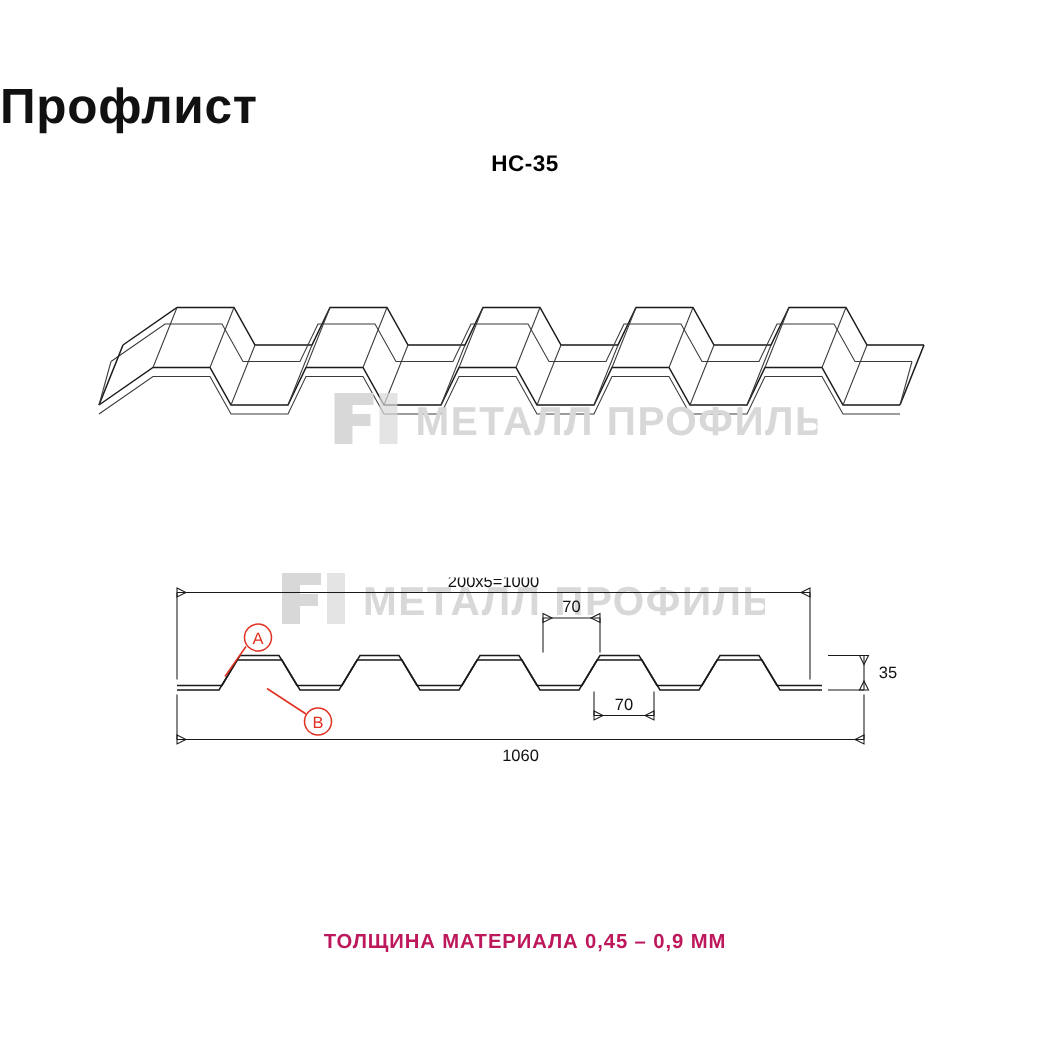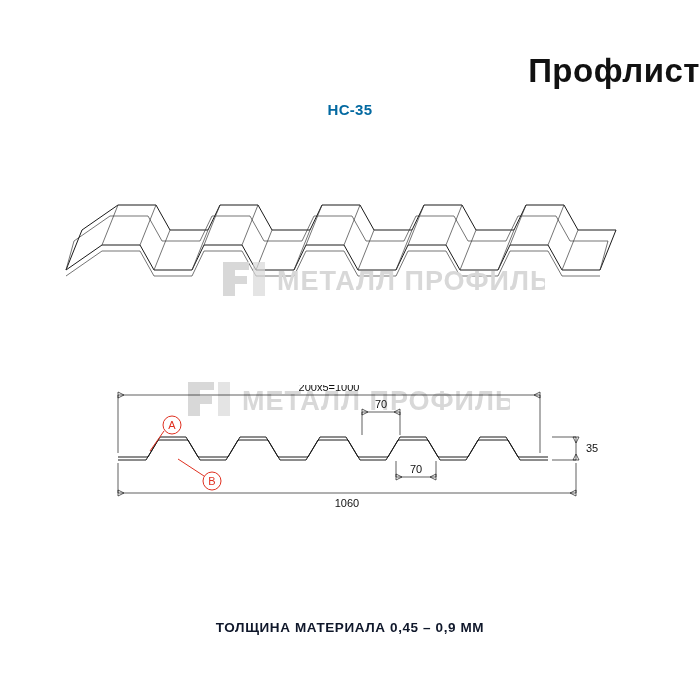--- a/index.html
+++ b/index.html
@@ -18,35 +18,35 @@
   .page {
     position: relative;
     width: 700px;
     height: 700px;
   }
   .title {
     position: absolute;
     top: 52px;
     left: 0;
     width: 700px;
-    text-align: right;
+    text-align: left;
     font-size: 33px;
     font-weight: bold;
     letter-spacing: 0.5px;
     color: #111111;
   }
   .subtitle {
     position: absolute;
     top: 101px;
     left: 0;
     width: 700px;
     text-align: center;
     font-size: 15px;
     font-weight: bold;
-    color: #0369a1;
+    color: #000000;
     letter-spacing: 0.3px;
   }
   .iso-wrap {
     position: absolute;
     top: 175px;
     left: 60px;
     width: 580px;
     height: 140px;
   }
   .watermark-top {
@@ -74,21 +74,21 @@
     text-decoration: underline;
   }
   .footer-note {
     position: absolute;
     top: 620px;
     left: 0;
     width: 700px;
     text-align: center;
     font-size: 13.5px;
     font-weight: bold;
-    color: #0f172a;
+    color: #be185d;
     letter-spacing: 0.6px;
   }
   svg { display: block; }
   .ln {
     fill: none;
     stroke: #1a1a1a;
     stroke-width: 1;
     stroke-linejoin: miter;
     stroke-linecap: butt;
   }

